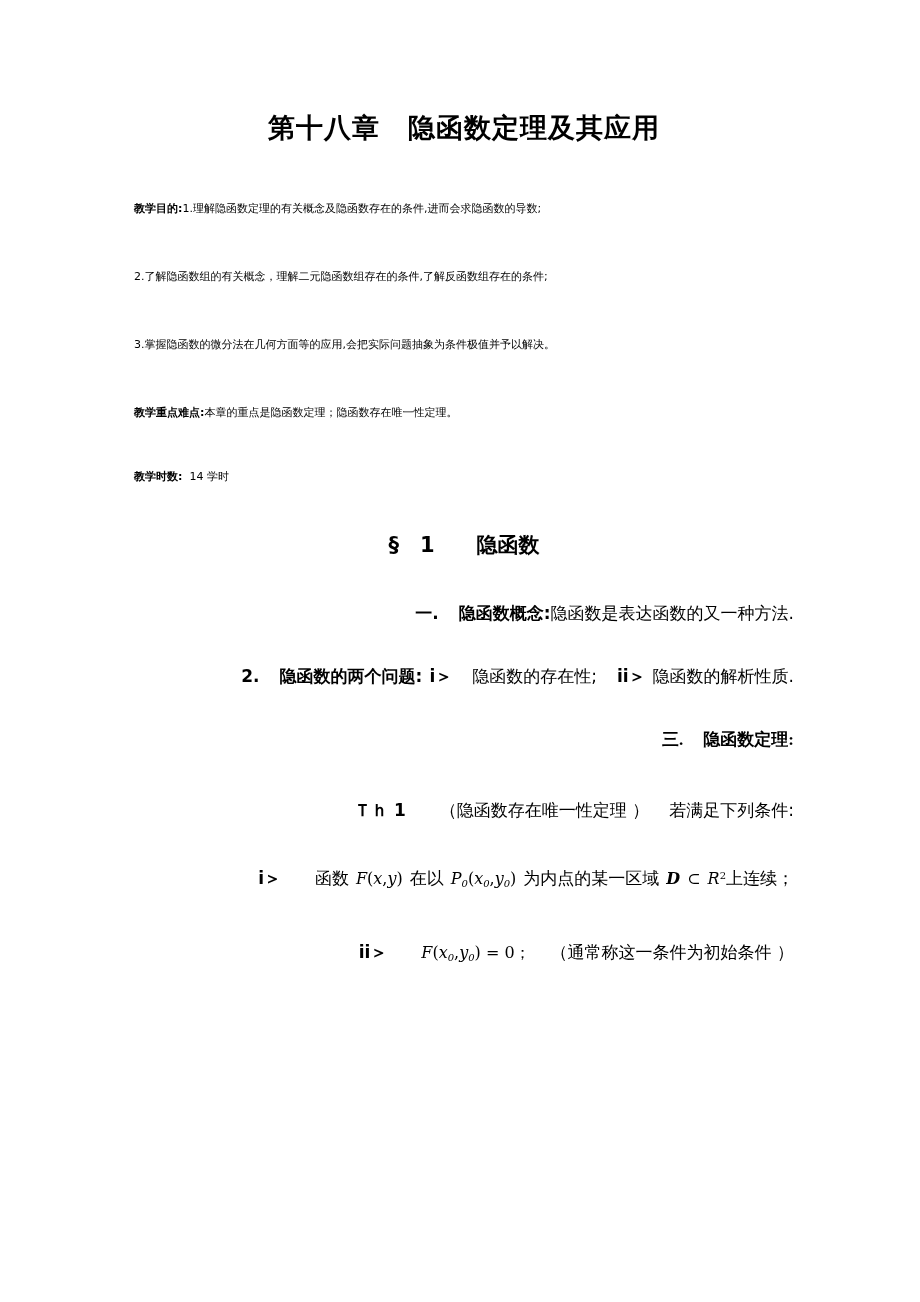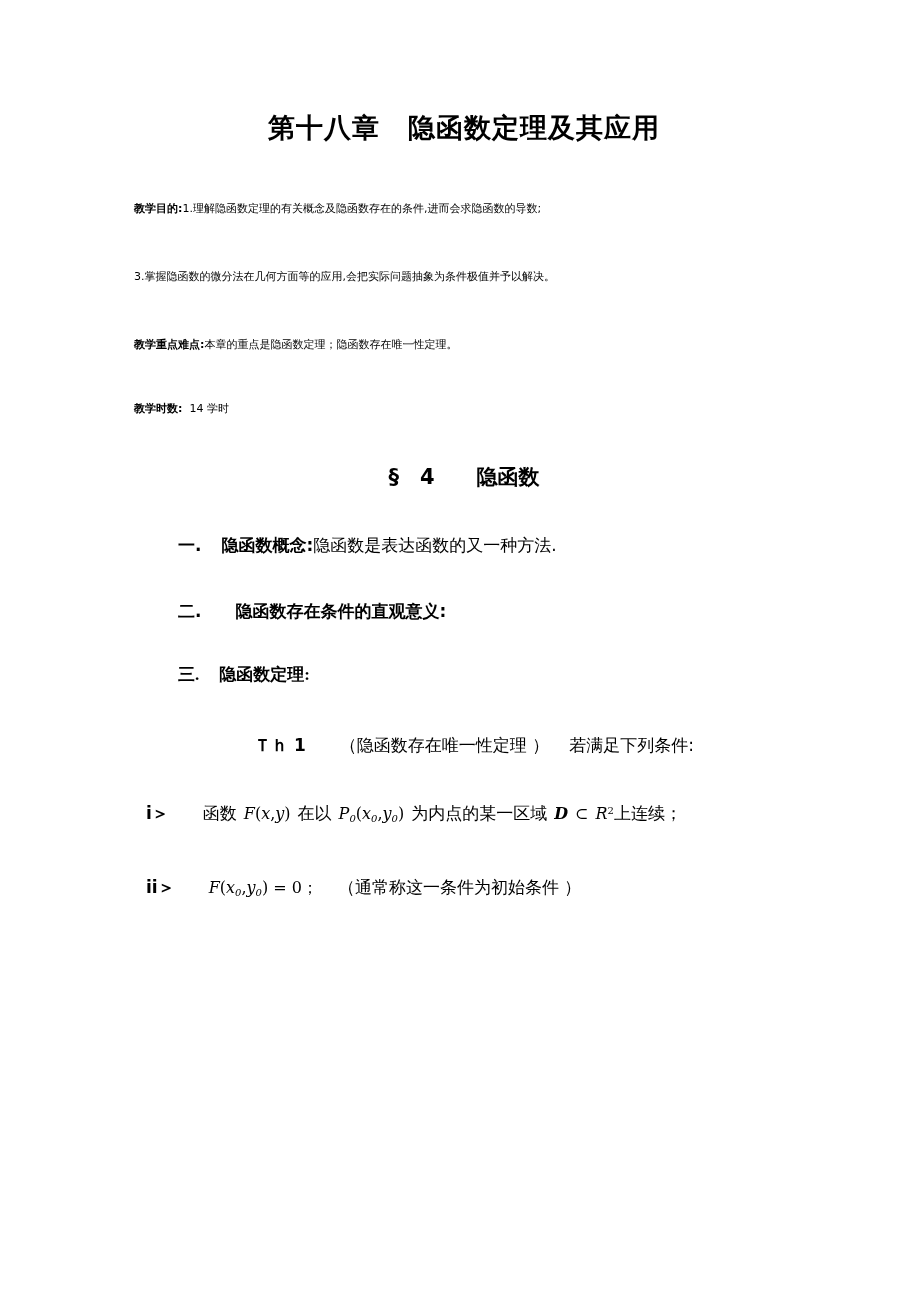--- a/index.html
+++ b/index.html
@@ -64,22 +64,23 @@
     text-align: center;
     margin: 0;
     padding-top: 32px;
     white-space: pre;
   }
 
   
   .item {
     font-size: 17px;
     line-height: 40px;
-    margin: 12px;
+    margin: 0;
     white-space: normal;
+    text-align: right;
   }
   .item-1   { margin-top: 34px; padding-left: 32px; }
   .item-2   { margin-top: 23px; padding-left: 38px; }
   .item-3   { margin-top: 23px; padding-left: 38px; text-indent: 0; }
   .item-4   { margin-top: 26px; padding-left: 32px; }
   .item-5   { margin-top: 24px; padding-left: 32px; font-family: Liberation Serif, serif; }
   .item-th  { margin-top: 30px; padding-left: 108px; }
   .item-i   { margin-top: 26px; padding-left: 0px; }
   .item-ii  { margin-top: 28px; padding-left: 0px; }
 
@@ -103,34 +104,35 @@
 </head>
 <body>
 
 <div class="page">
   <div class="content">
 
     <h1 class="doc-title">第十八章　隐函数定理及其应用</h1>
 
     <p class="para p-goal"><span class="lbl">教学目的:</span><span>1.理解隐函数定理的有关概念及隐函数存在的条件,进而会求隐函数的导数;</span></p>
 
+    <p class="para p-goal2">2.了解隐函数组的有关概念，理解二元隐函数组存在的条件,了解反函数组存在的条件;</p>
 
     <p class="para p-goal3">3.掌握隐函数的微分法在几何方面等的应用,会把实际问题抽象为条件极值并予以解决。</p>
 
     <p class="para p-key"><span class="lbl">教学重点难点:</span><span>本章的重点是隐函数定理；隐函数存在唯一性定理。</span></p>
 
     <p class="para p-hours"><span class="lbl">教学时数:</span><span class="sp"></span><span>14 学时</span></p>
 
-    <h2 class="sec-heading">§　4　　隐函数</h2>
+    <h2 class="sec-heading">§　1　　隐函数</h2>
 
     <p class="item item-1"><span class="bd">一.</span><span class="sp-lg"></span><span class="bd">隐函数概念:</span><span>隐函数是表达函数的又一种方法.</span></p>
 
 
+    <p class="item item-3"><span class="bd">2.</span><span class="sp-lg"></span><span class="bd">隐函数的两个问题:</span><span class="sp"></span><span class="bd">i＞</span><span class="sp-lg"></span><span>隐函数的存在性;</span><span class="sp-lg"></span><span class="bd">ii＞</span><span class="sp"></span><span>隐函数的解析性质.</span></p>
 
-    <p class="item item-4"><span class="bd">二.</span><span class="sp-xl"></span><span class="bd">隐函数存在条件的直观意义:</span></p>
 
     <p class="item item-5"><span class="bd">三.</span><span class="sp-lg"></span><span class="bd">隐函数定理:</span></p>
 
     <p class="item item-th"><span class="bd">Ｔｈ 1</span><span class="sp-xl"></span><span>（隐函数存在唯一性定理 ）</span><span class="sp-lg"></span><span>若满足下列条件:</span></p>
 
     <p class="item item-i"><span class="bd">i＞</span><span class="sp-xl"></span><span>函数</span><span class="sp"></span><span class="math">F<span class="up">(</span>x<span class="up">,</span>y<span class="up">)</span></span><span class="sp"></span><span>在以</span><span class="sp"></span><span class="math">P<sub>0</sub><span class="up">(</span>x<sub>0</sub><span class="up">,</span>y<sub>0</sub><span class="up">)</span></span><span class="sp"></span><span>为内点的某一区域</span><span class="sp"></span><span class="math"><span class="bi">D</span><span class="sp"></span><span class="up">⊂</span><span class="sp"></span>R<sup>2</sup></span><span>上连续；</span></p>
 
     <p class="item item-ii"><span class="bd">ii＞</span><span class="sp-xl"></span><span class="math">F<span class="up">(</span>x<sub>0</sub><span class="up">,</span>y<sub>0</sub><span class="up">)</span><span class="up"> = 0；</span></span><span class="sp-lg"></span><span>（通常称这一条件为初始条件 ）</span></p>
 
   </div>

